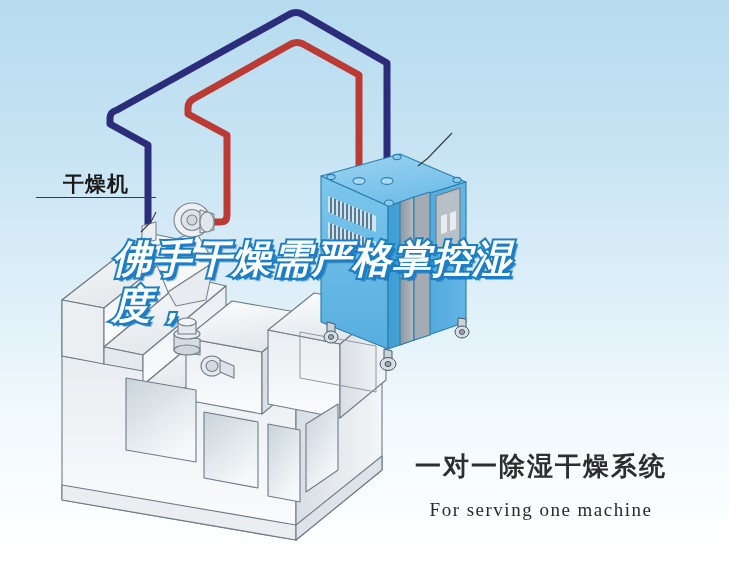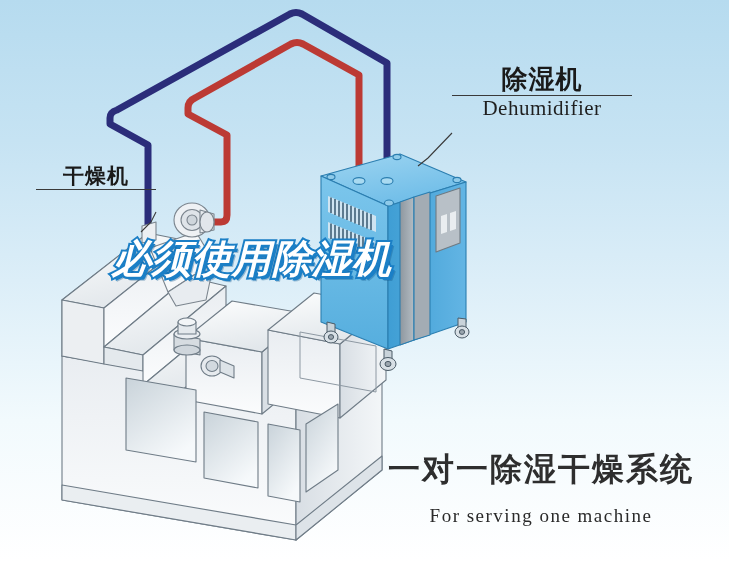--- a/index.html
+++ b/index.html
@@ -55,35 +55,35 @@
     width: 180px;
   }
   #label-dehumidifier .cn { font-size: 26px; }
   #label-dehumidifier .en { font-size: 21px; }
 
   #label-hopper {
     left: 36px;
     top: 165px;
     width: 120px;
   }
-  #label-hopper .cn { font-size: 21px; }
+  #label-hopper .cn { font-size: 21px; margin-top: 8px; }
   #label-hopper .en { font-size: 19px; }
 
   
   #system-caption {
     position: absolute;
     left: 386px;
     top: 452px;
     width: 310px;
     text-align: center;
     pointer-events: none;
   }
   #system-caption .cn {
     display: block;
-    font-size: 32px;
+    font-size: 26px;
     font-weight: 700;
     color: #2e2e2e;
     letter-spacing: 2px;
     line-height: 1.1;
   }
   #system-caption .en {
     display: block;
     margin-top: 18px;
     font-size: 19px;
     color: #2a2a2a;
@@ -297,33 +297,28 @@
         <ellipse cx="462" cy="332" rx="2.6" ry="2.4" fill="#9aa5ae"></ellipse>
       </g>
     </g>
 
     <g stroke="#3a3a3a" stroke-width="1.1" fill="none">
       <path d="M452 133 L428 158 L418 166"></path>
       <path d="M156 212 L151 222 L141 232"></path>
     </g>
   </svg>
 
-  <div class="callout" id="label-dehumidifier">
-    <span class="cn">除湿机</span>
-    <span class="rule"></span>
-    <span class="en">Dehumidifier</span>
-  </div>
 
   <div class="callout" id="label-hopper">
     <span class="cn">干燥机</span>
     <span class="rule"></span>
   </div>
 
   <div id="headline">
-    <span class="hl">必须使用除湿机</span>
+    <span class="hl">佛手干燥需严格掌控湿度，</span>
   </div>
 
   <div id="system-caption">
     <span class="cn">一对一除湿干燥系统</span>
     <span class="en">For serving one machine</span>
   </div>
 
 </div>
 
 </body></html>

